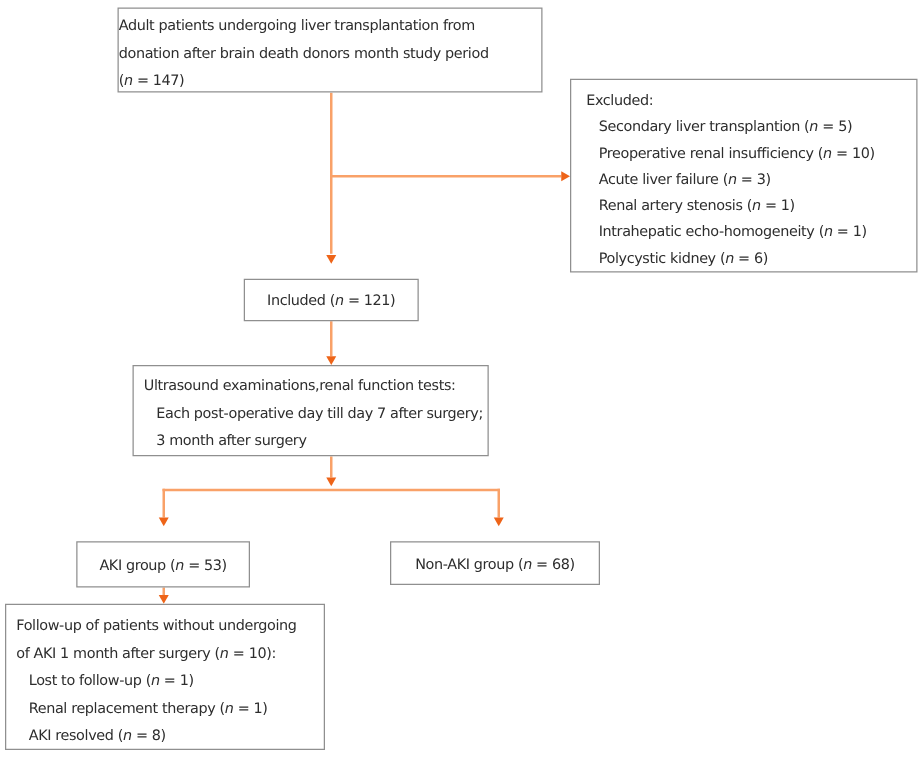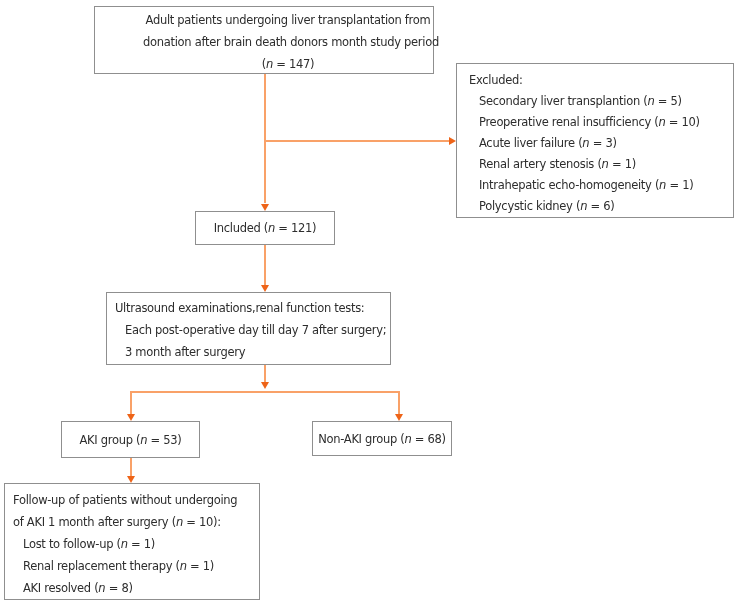--- a/index.html
+++ b/index.html
@@ -11,30 +11,30 @@
     color:var(--txt,#2d2d2d);
     overflow:hidden;
   }
   .box {
     position:absolute; box-sizing:border-box;
     background:#fff; border:1px solid var(--bd,#8f8f8f);
     white-space:nowrap;
   }
   .box .ln { line-height:22px; height:22px; }
   .ind { padding-left:10px; }
-  .center-text { text-align:center;padding-left:48px; }
-  .vcenter { display:flex; align-items:center; justify-content:center; }
+  .center-text { text-align:left; }
+  .vcenter { display:flex; align-items:center; justify-content:center;margin-top:12px; }
   
   .b-eligible  { left:94px;  top:6px;   width:340px; height:68px;  padding-top:2px; }
   .b-excluded  { left:456px; top:63px;  width:278px; height:155px; padding:6px 0 0 12px; }
   .b-excluded .ln { line-height:21px; height:21px; }
   .b-included  { left:195px; top:211px; width:140px; height:34px; }
   .b-assess    { left:106px; top:292px; width:285px; height:73px;  padding:4px 0 0 8px; }
   .b-aki       { left:61px;  top:421px; width:139px; height:37px; }
-  .b-nonaki    { left:312px; top:421px; width:140px; height:35px; }
+  .b-nonaki    { left:312px; top:421px; width:168px; height:35px; }
   .b-followup  { left:4px;   top:483px; width:256px; height:117px; padding:5px 0 0 8px; }
   
   .vline, .hline { position:absolute; background:var(--line,#f9a168); }
   .vline { width:2px; }
   .hline { height:2px; }
   .v-src-inc   { left:264px; top:74px;  height:129px; }
   .h-excl      { left:264px; top:140px; width:185px; }
   .v-inc-ass   { left:264px; top:245px; height:40px; }
   .v-ass-split { left:264px; top:365px; height:17px; }
   .h-split     { left:130px; top:391px; width:270px; }

